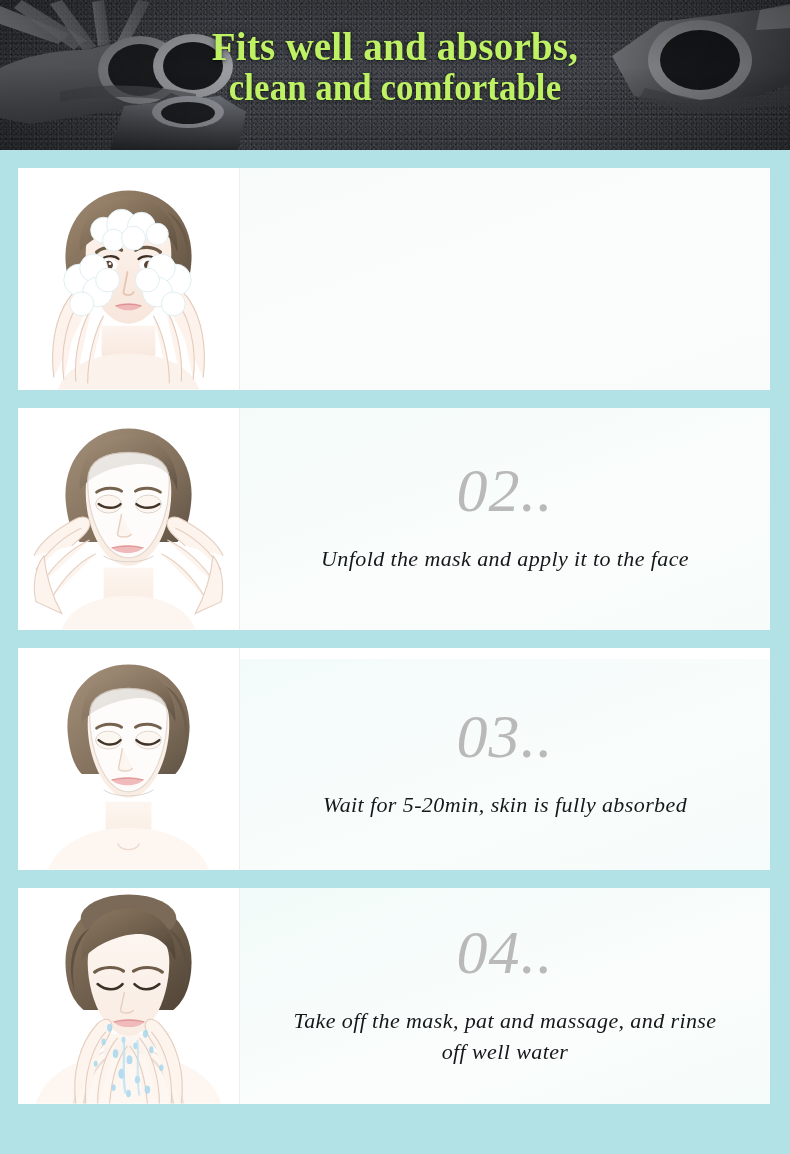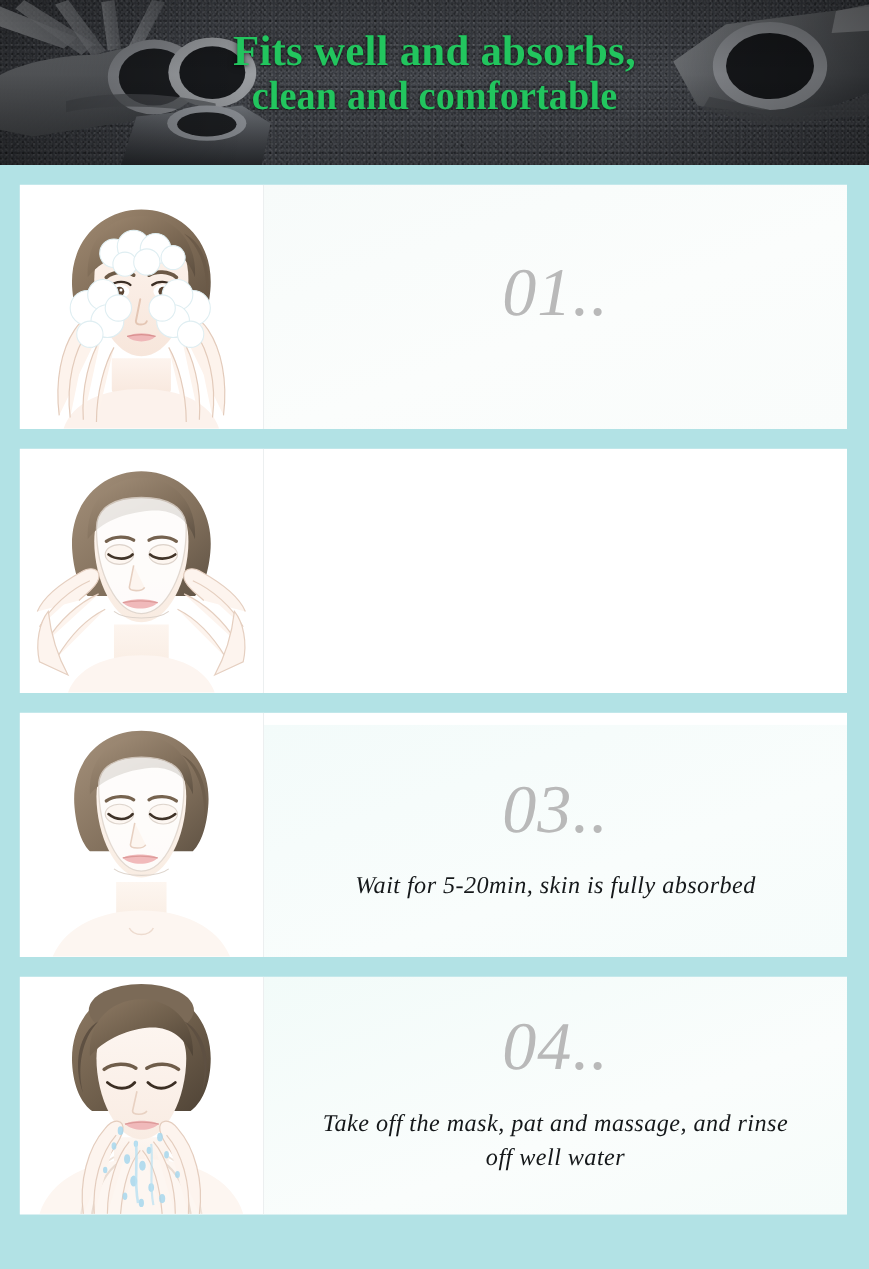--- a/index.html
+++ b/index.html
@@ -40,21 +40,21 @@
       linear-gradient(to right, rgba(0,0,0,.35) 0%, rgba(0,0,0,0) 28%, rgba(0,0,0,0) 70%, rgba(0,0,0,.30) 100%),
       linear-gradient(to bottom, rgba(0,0,0,.22) 0%, rgba(0,0,0,0) 45%, rgba(0,0,0,.20) 100%);
   }
   
   .banner-art { position:absolute; inset:0; }
 
   .banner-title {
     position:absolute;
     left:0; right:0; top:26px;
     text-align:center;
-    color:#22c55e;
+    color:#bef264;
     font-family:"Liberation Serif", serif;
     font-weight:bold;
     line-height:1.08;
     text-shadow:0 1px 3px rgba(0,0,0,.55), 0 0 8px rgba(0,0,0,.35);
     z-index:5;
   }
   .banner-title .l1 { display:block; font-size:39px; letter-spacing:.2px; }
   .banner-title .l2 { display:block; font-size:37px; letter-spacing:.1px; transform:scaleX(.94); }
 
   
@@ -260,21 +260,20 @@
             <circle cx="90" cy="112" r="12"></circle>
           <circle cx="158" cy="112" r="16"></circle>
             <circle cx="144" cy="100" r="14"></circle>
             <circle cx="140" cy="124" r="15"></circle>
           <circle cx="156" cy="136" r="12"></circle>
             <circle cx="130" cy="112" r="12"></circle>
         </g>
       </svg>
     </div>
     <div class="step-text">
-      <div class="step-number">01..</div>
     </div>
   </div>
 
   <div class="step-row tint2">
     <div class="step-photo">
       <svg viewBox="0 0 222 222" preserveAspectRatio="xMidYMid meet">
         <defs>
           <linearGradient id="hair2" x1="0" y1="0" x2="1" y2="1">
             <stop offset="0%" stop-color="#a4907a"></stop>
               <stop offset="60%" stop-color="#82705c"></stop>
@@ -311,20 +310,24 @@
           <path d="M24 176 C36 156 54 140 72 132"></path>
           <path d="M34 190 C46 170 62 154 78 146"></path>
           <path d="M26 148 C18 158 14 176 18 194 L44 206 C34 188 28 166 26 148 Z"></path>
           <path d="M206 148 C200 134 184 122 166 112 C156 106 148 110 150 118 C152 126 162 132 168 138"></path>
           <path d="M204 162 C194 144 176 128 158 120"></path>
           <path d="M198 176 C186 156 168 140 150 132"></path>
           <path d="M188 190 C176 170 160 154 144 146"></path>
           <path d="M196 148 C204 158 208 176 204 194 L178 206 C188 188 194 166 196 148 Z"></path>
         </g>
       </svg>
+    </div>
+    <div class="step-text">
+      <div class="step-number">02..</div>
+      <div class="step-caption">Unfold the mask and apply it to the face</div>
     </div>
   </div>
 
   <div class="step-row tint3">
     <div class="step-photo">
       <svg viewBox="0 0 222 222" preserveAspectRatio="xMidYMid meet">
         <defs>
           <linearGradient id="hair3" x1="0" y1="0" x2="1" y2="1">
             <stop offset="0%" stop-color="#a5917b"></stop>
               <stop offset="60%" stop-color="#83715d"></stop>

